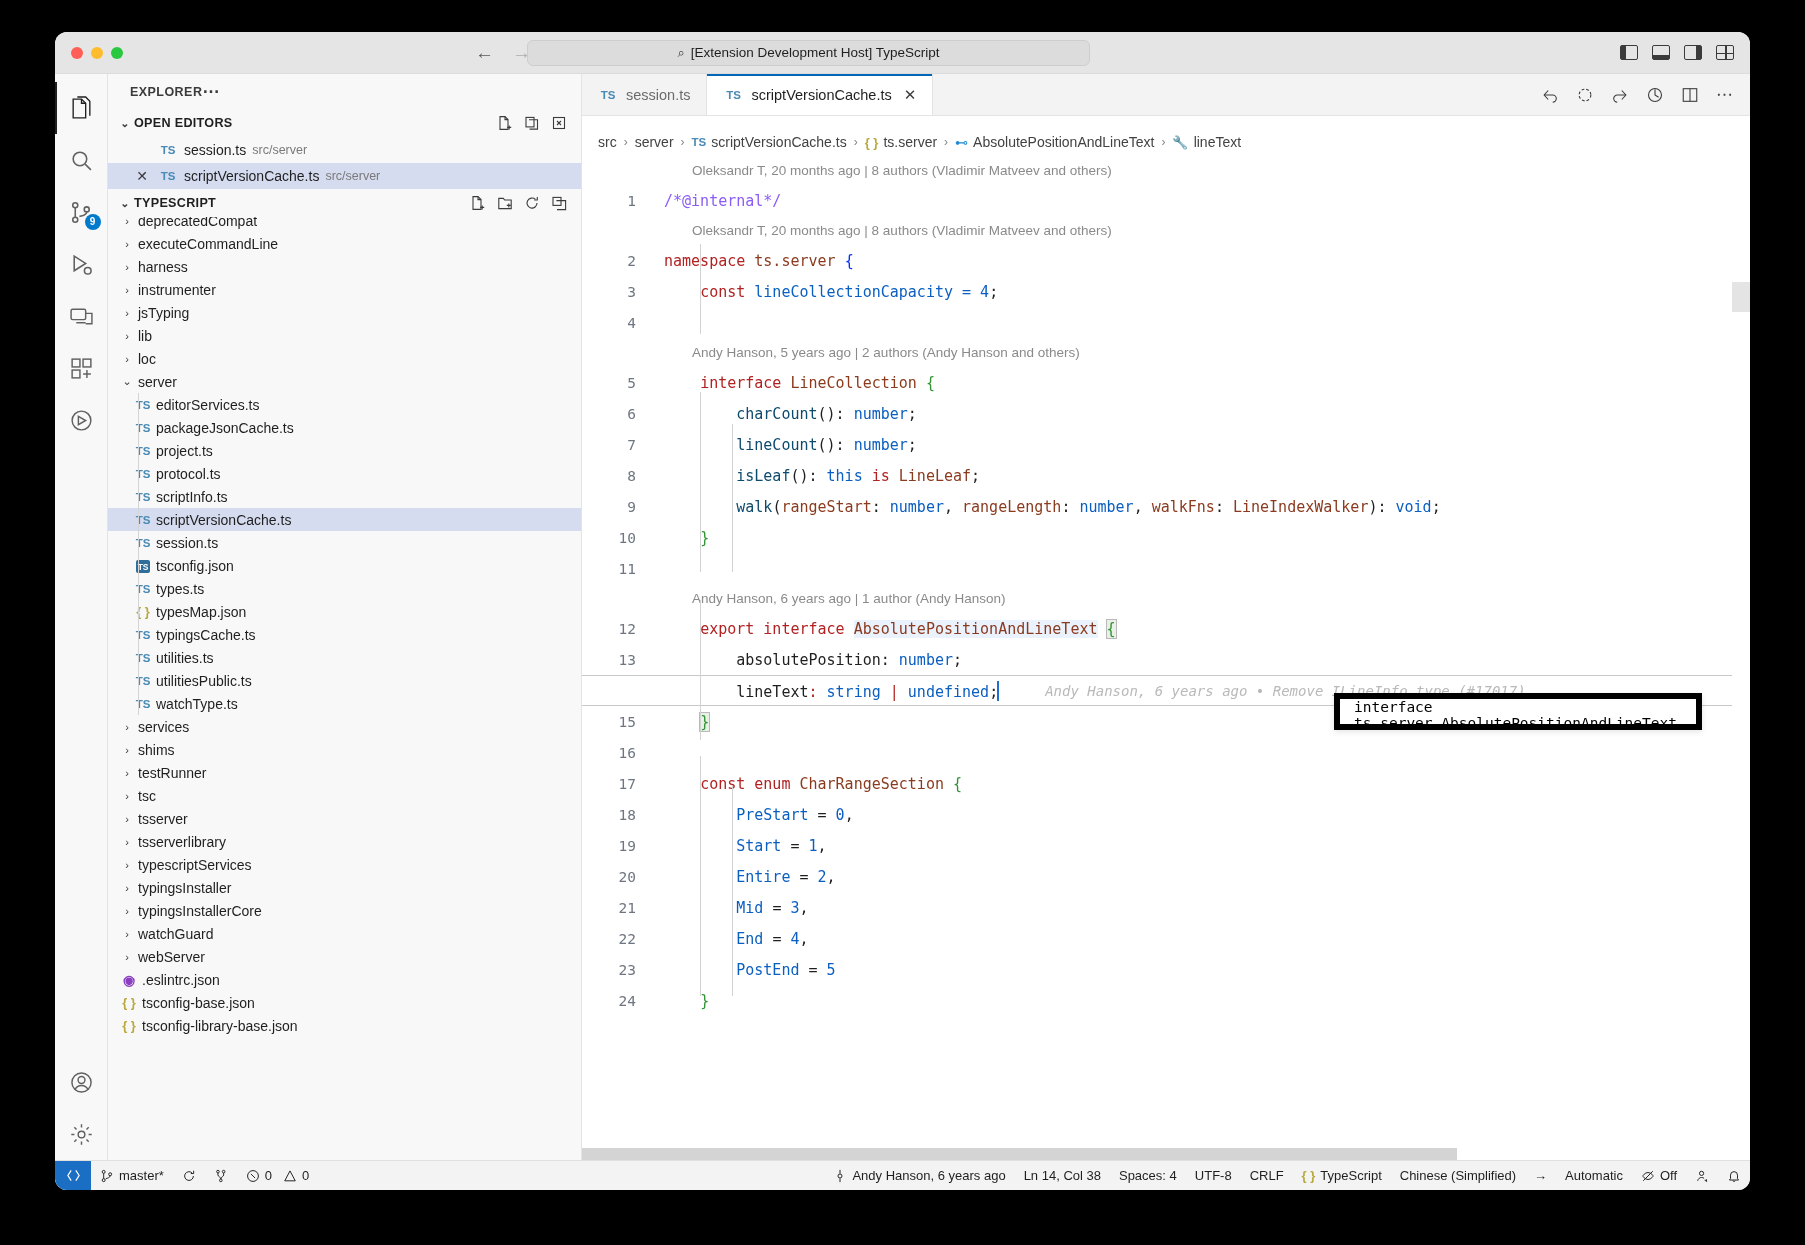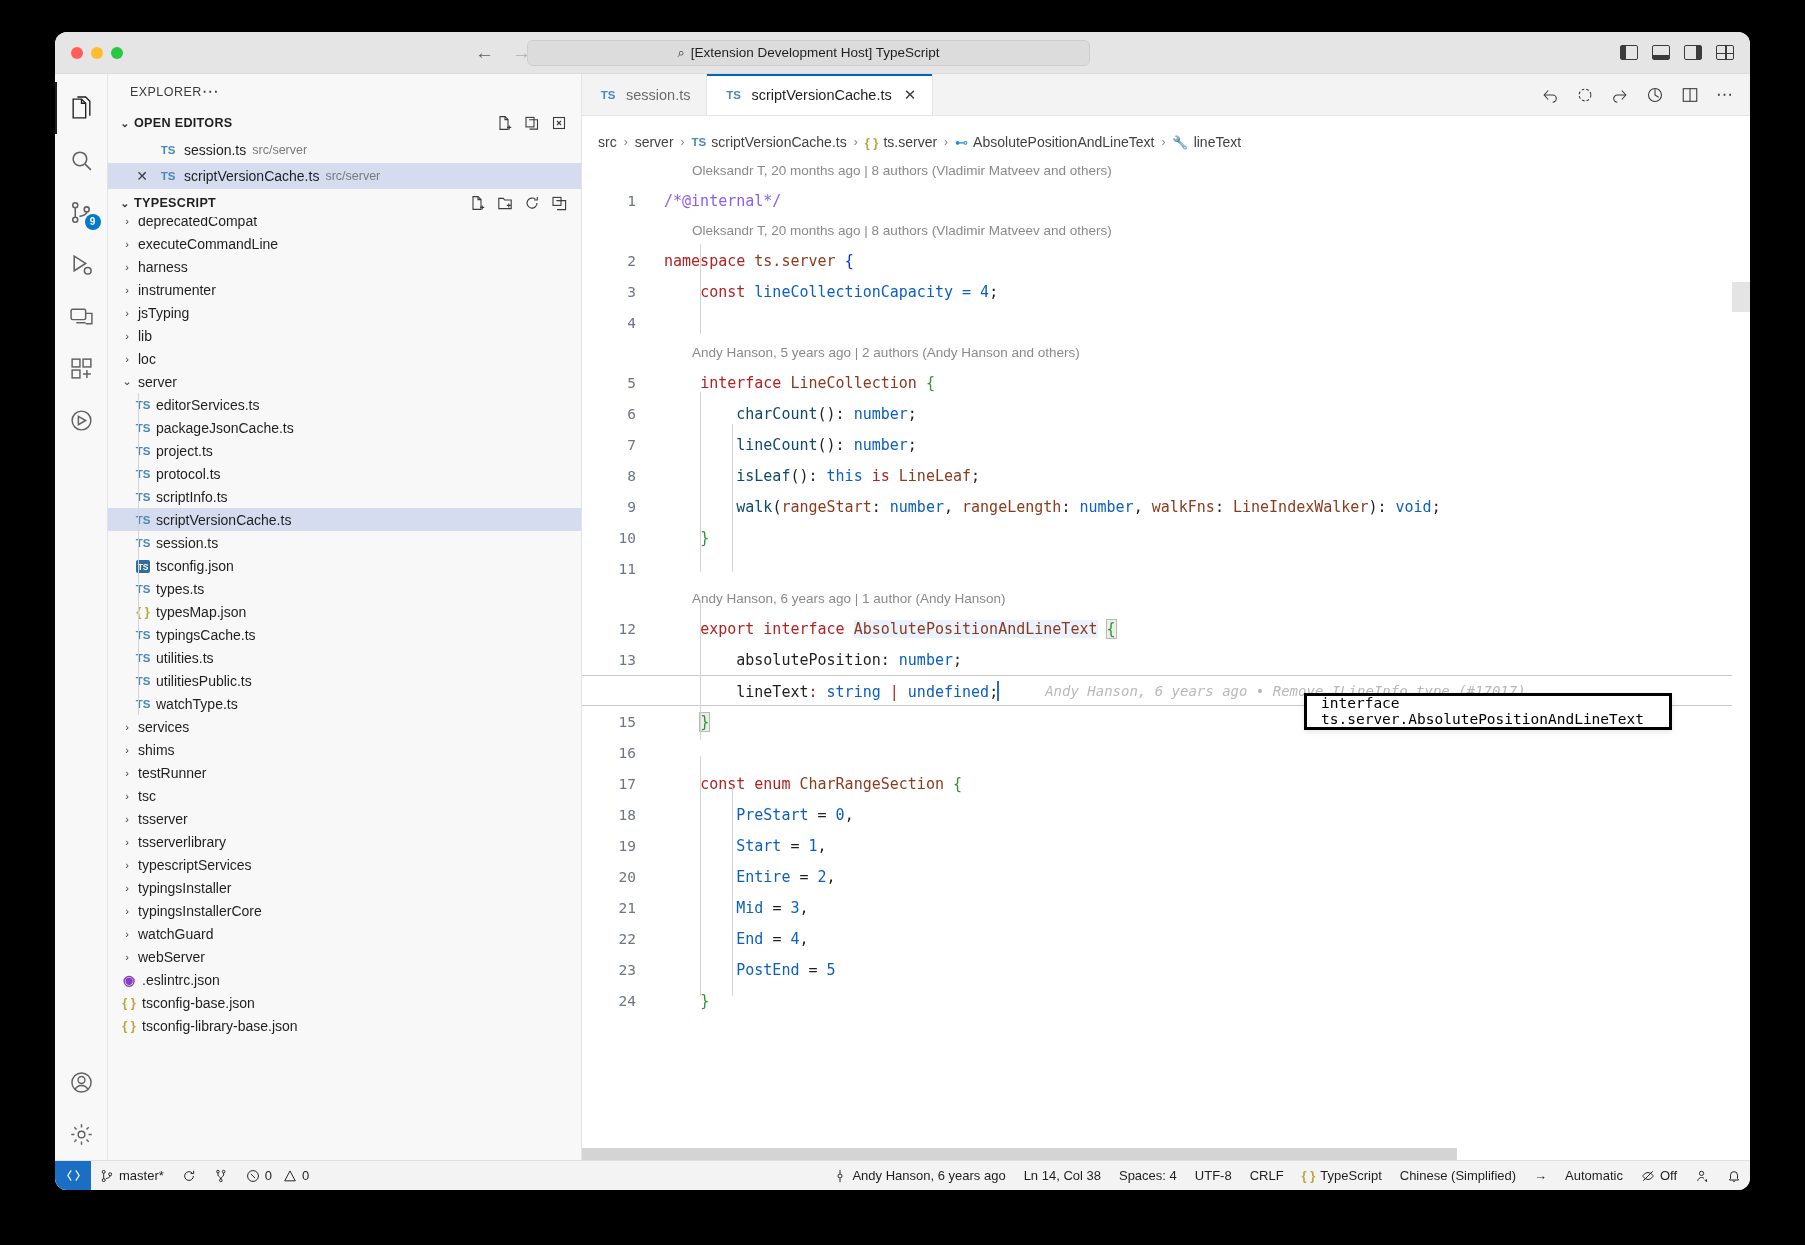--- a/index.html
+++ b/index.html
@@ -101,20 +101,21 @@
     background: #f8f8f8;
     border-right: 1px solid #e4e4e4;
     display: flex; flex-direction: column;
     min-height: 0;
   }
   .sb-title {
     height: 35px; display: flex; align-items: center;
     padding: 0 18px 0 22px;
     font-size: 12.5px; letter-spacing: .45px; color: #3b3b3b;
     justify-content: flex-start;
+    font-weight: bold;
   }
   .sb-title .dots { font-size: 17px; color: #3b3b3b; letter-spacing: 1px; }
 
   .section-head {
     height: 28px; display: flex; align-items: center;
     padding-left: 8px; padding-right: 14px;
     font-size: 12.6px; font-weight: bold; color: #1f1f1f;
     letter-spacing: .3px;
   }
   .chev { width: 18px; display: inline-block; text-align: center; font-size: 11px; color: #3b3b3b; }
@@ -221,24 +222,24 @@
   .op  { color: #1f1f1f; }
   .br1 { color: #0431fa; }
   .br2 { color: #319331; }
   .doc { color: #8b5cf6; margin-top: 18px; }
 
   .sel-token { background: #eaf2fd; }
   .brmatch { outline: 1px solid #b9b9b9; background: #e8f0e8; }
 
   .hover-tip {
     position: absolute;
-    left: 722px; top: 537px;
+    left: 752px; top: 537px;
     width: 368px; height: 37px;
-    background: #fff; border: 3px solid #000000;
-    display: flex; align-items: flex-end; padding-left: 14px;
+    background: #fff; border: 6px solid #000000;
+    display: flex; align-items: flex-start; padding-left: 14px;
     font-family: "DejaVu Sans Mono", monospace; font-size: 14.5px;
     box-shadow: 0 2px 6px rgba(0,0,0,.10);
     z-index: 20;
   }
 
   .inline-blame {
     font-family: "DejaVu Sans Mono", monospace;
     font-size: 14px; color: #b9b9b9; padding-left: 46px; font-style: italic;
   }
   .cursor {

